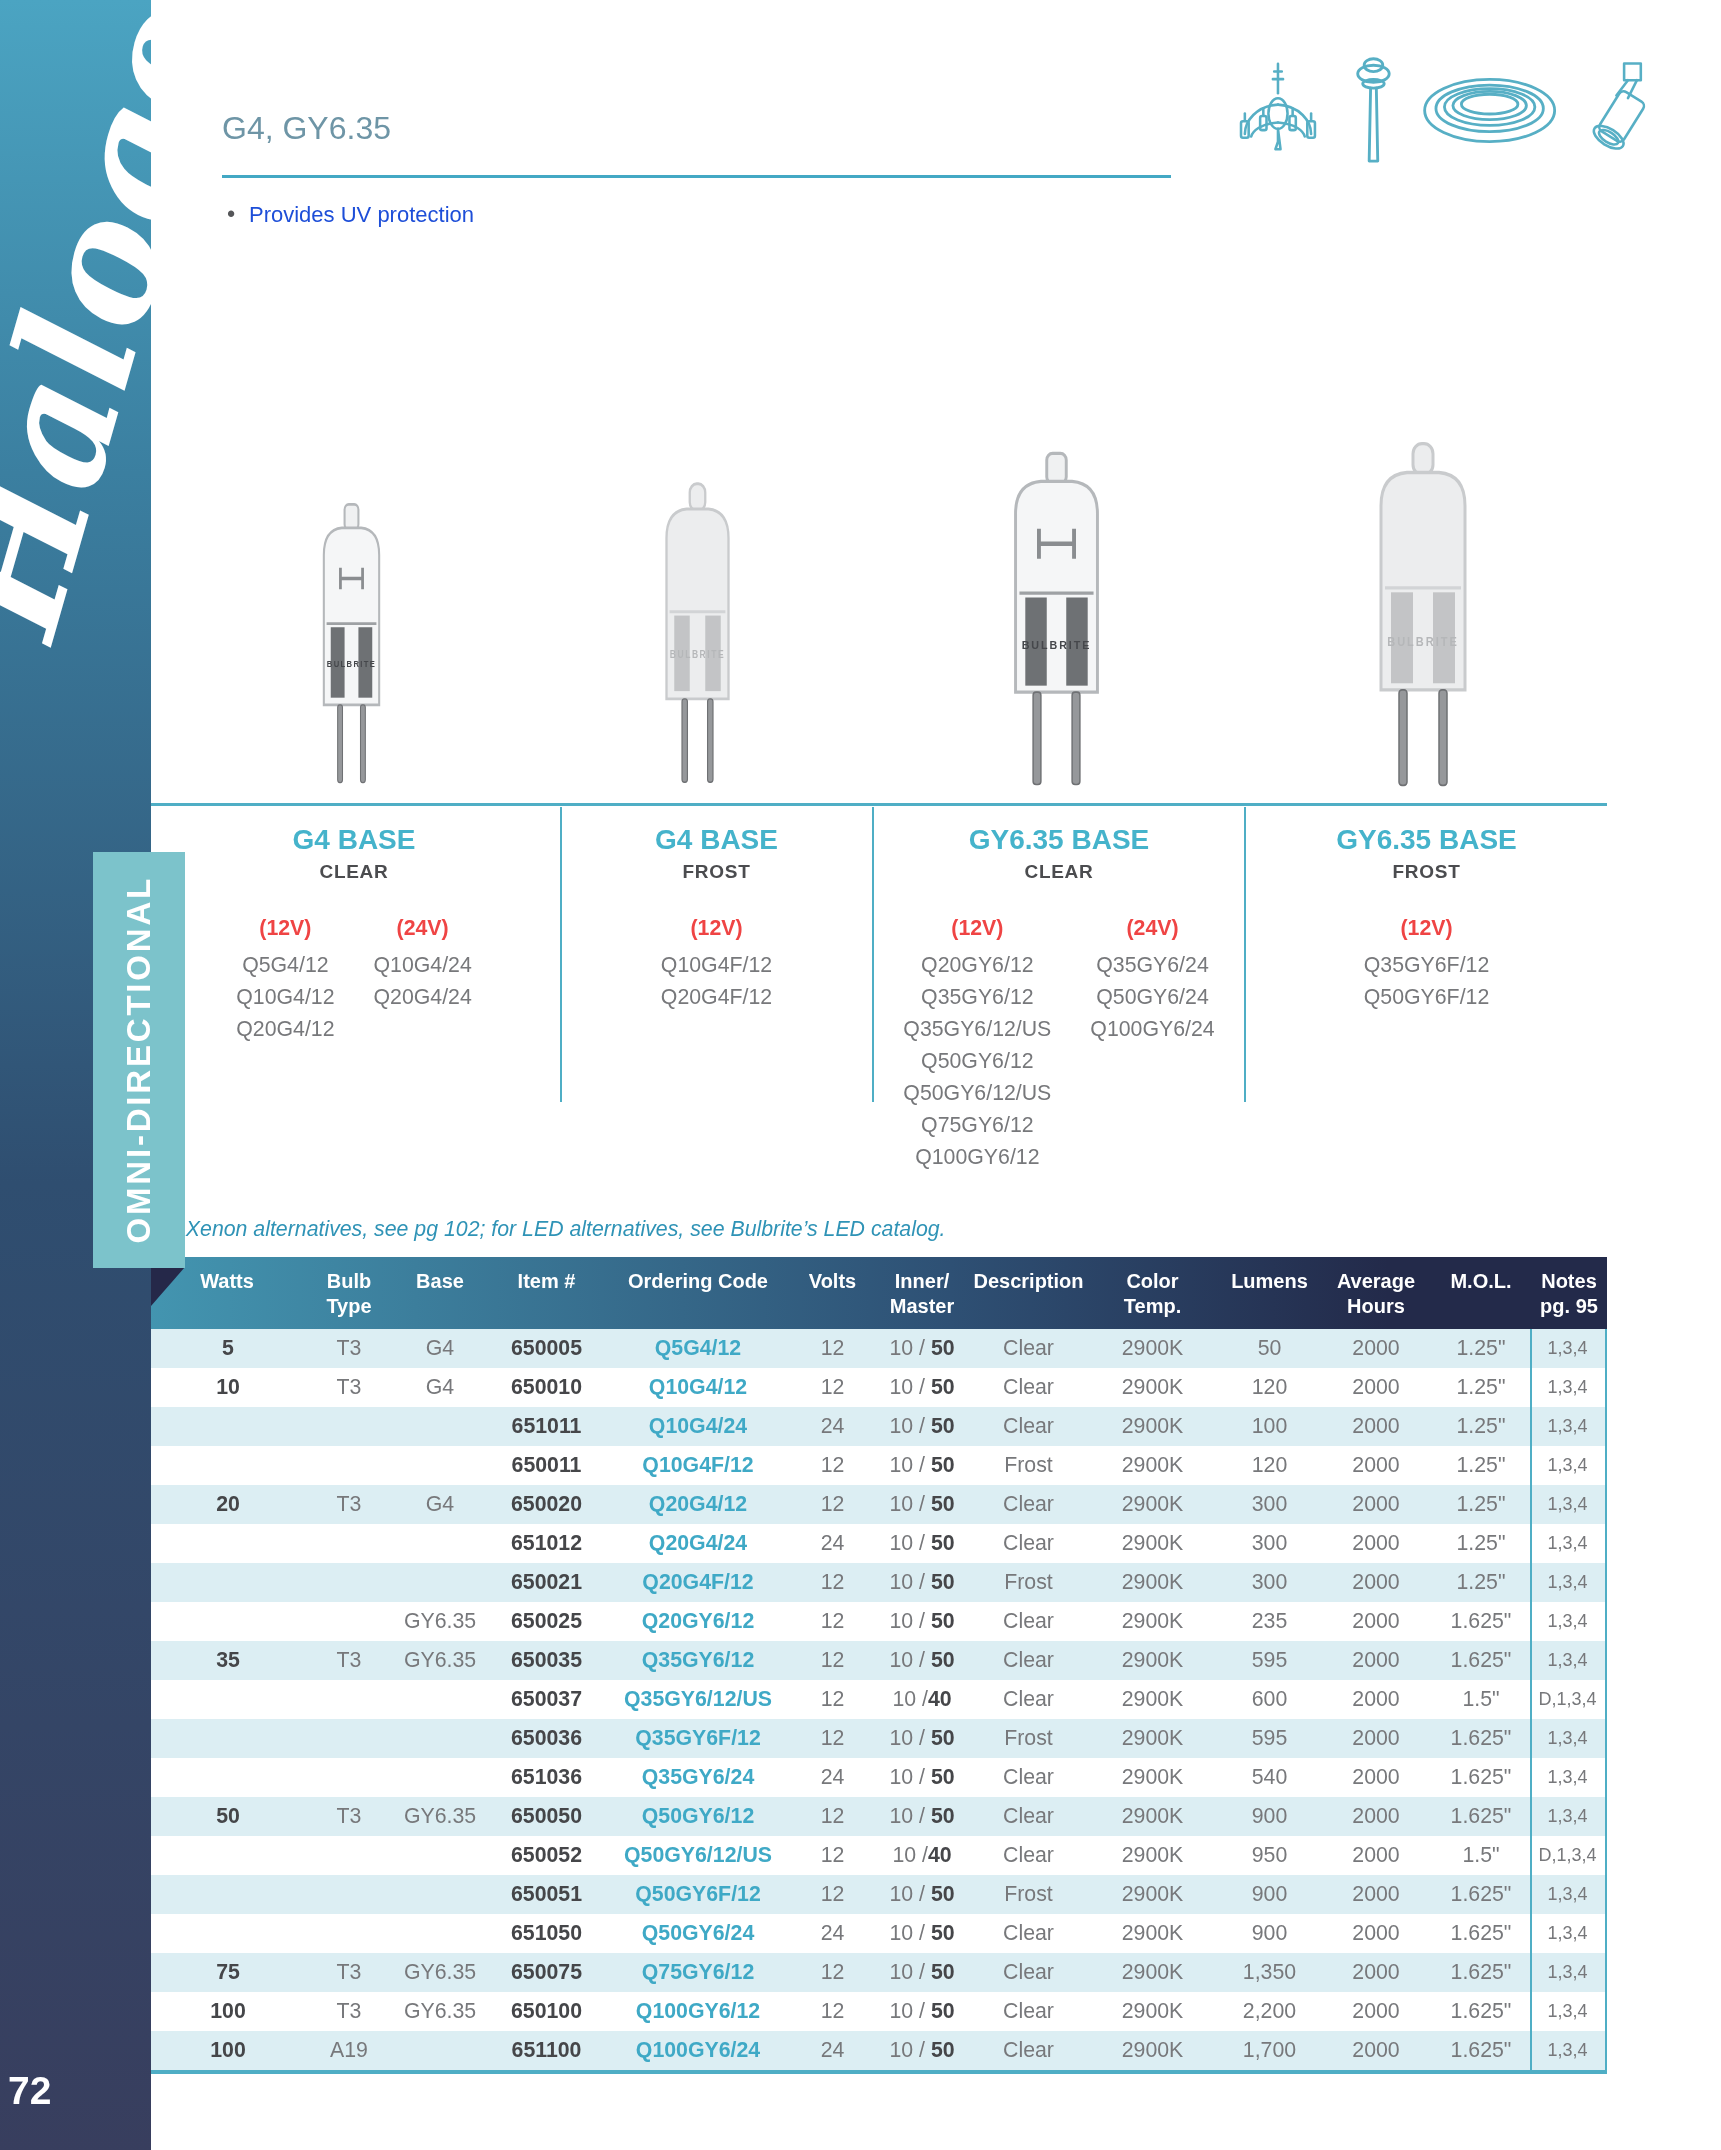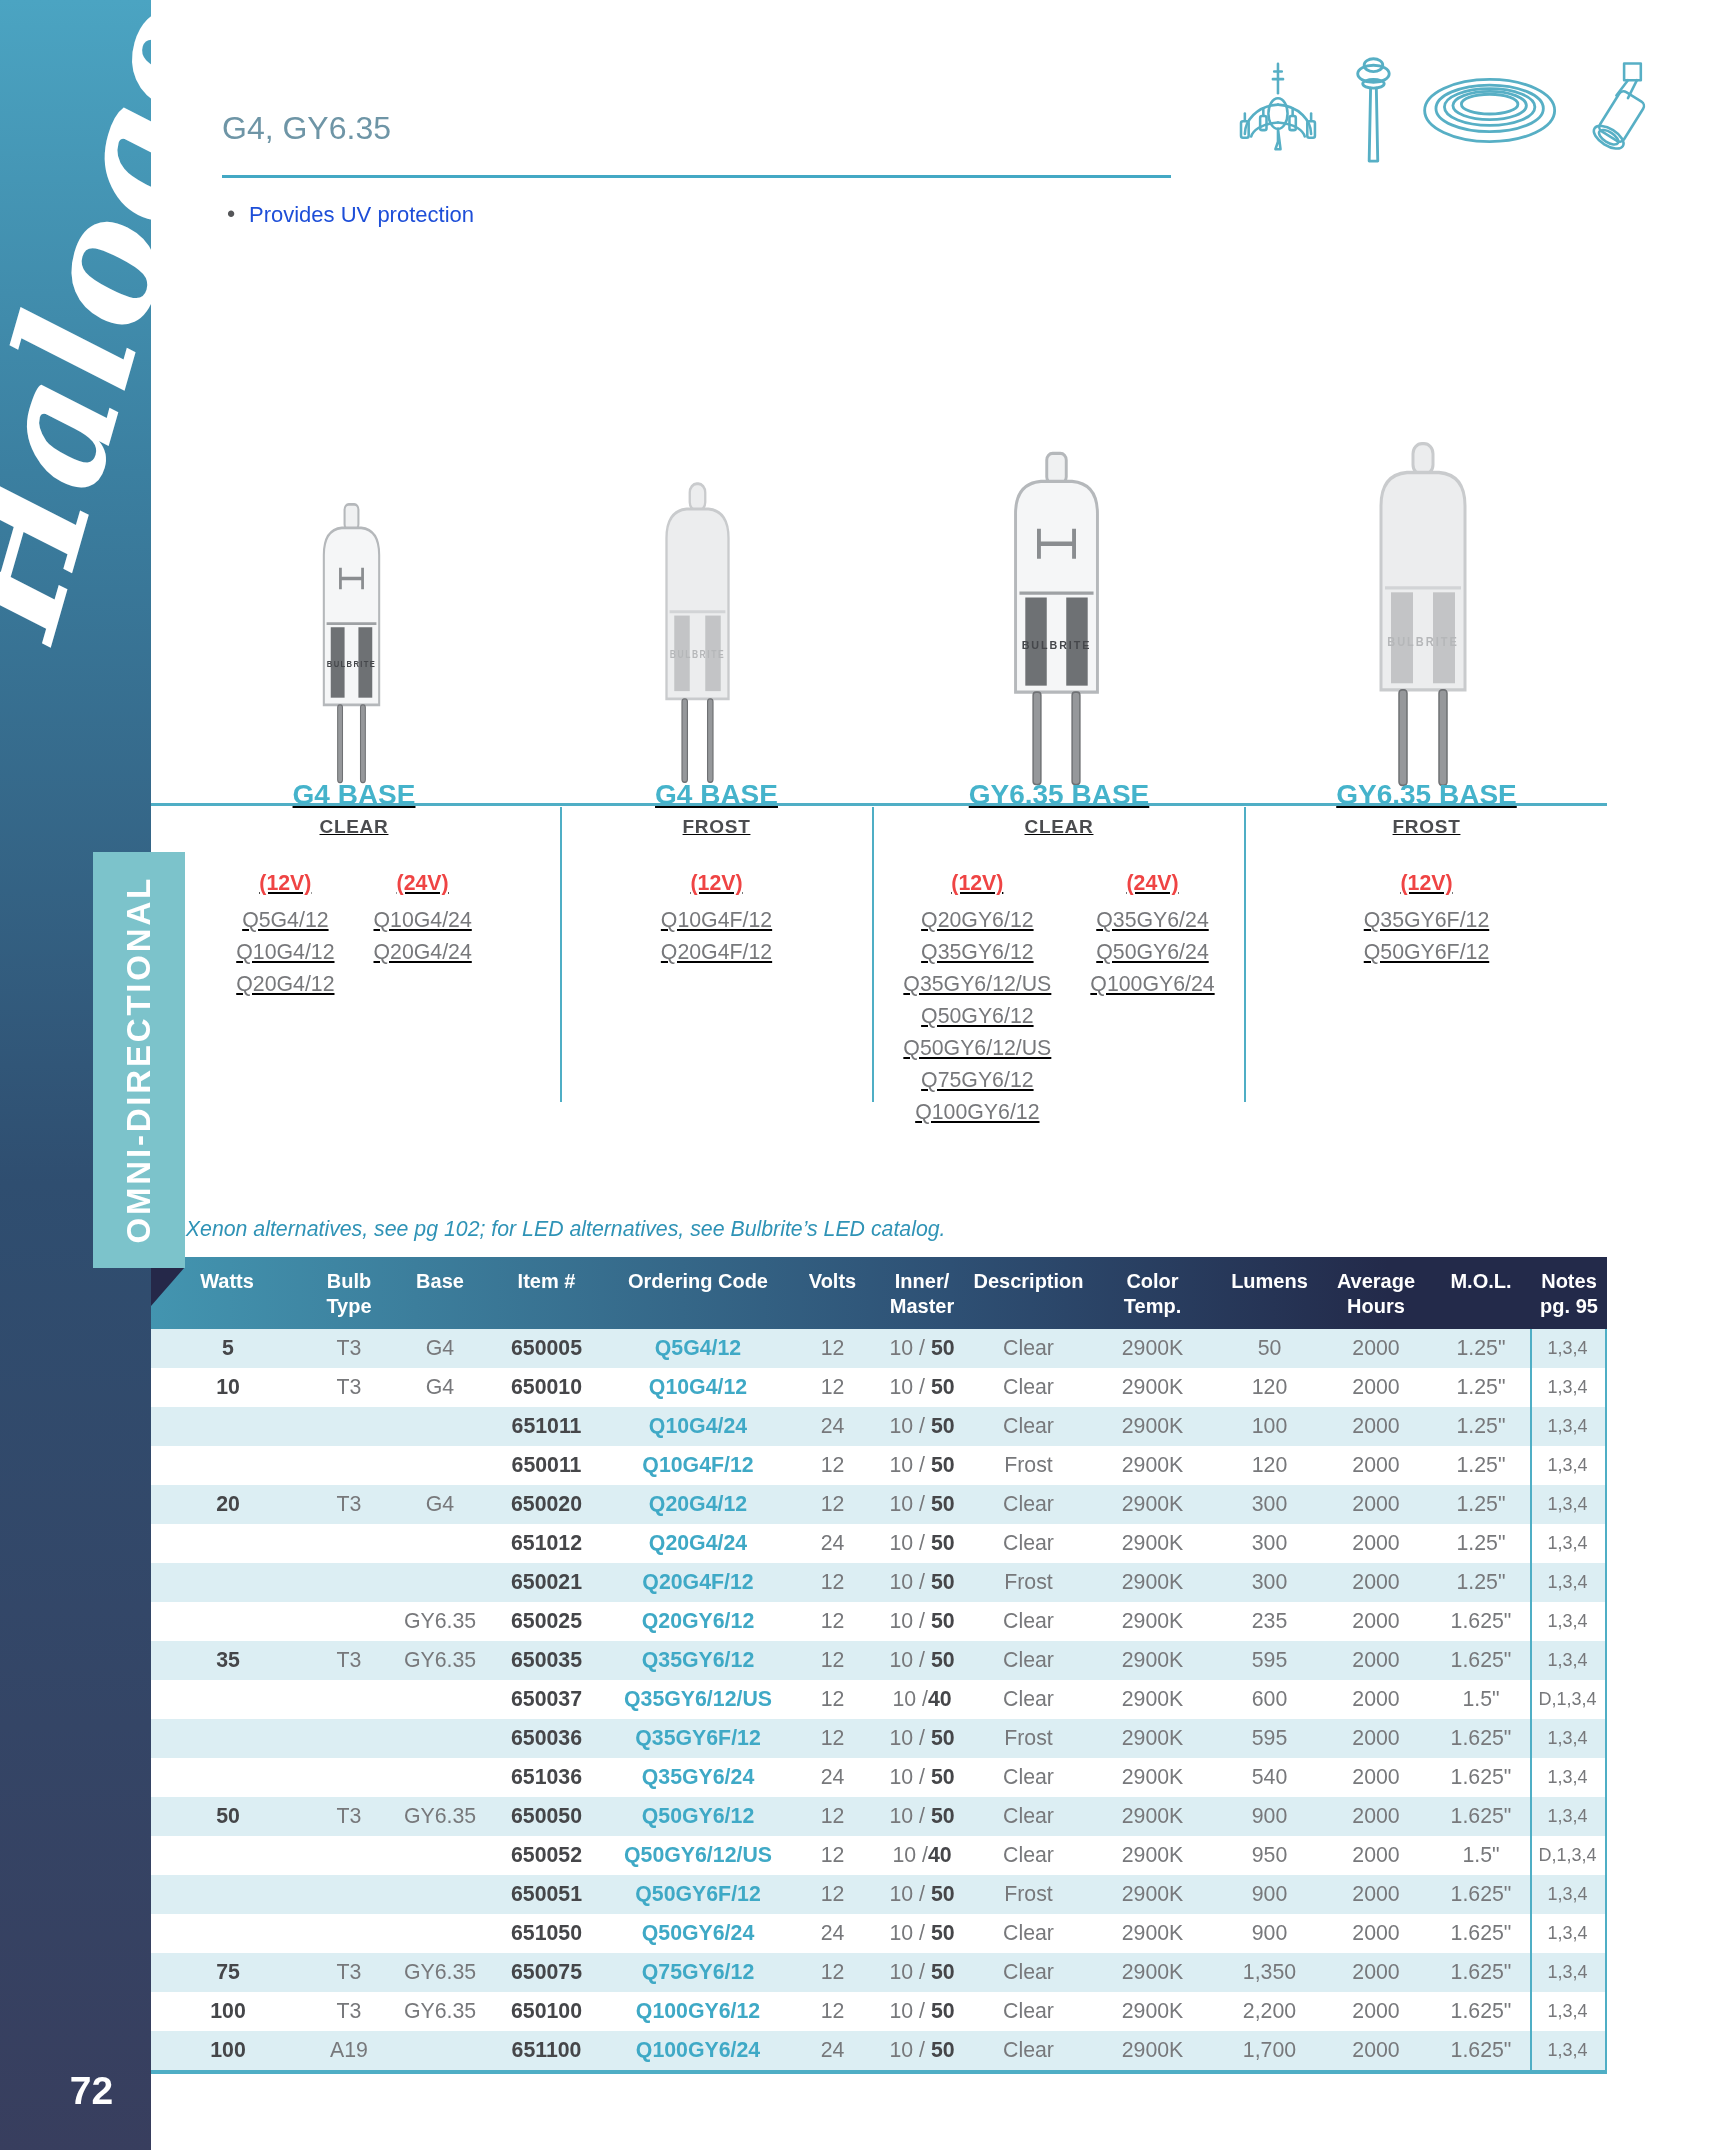--- a/index.html
+++ b/index.html
@@ -7,21 +7,21 @@
   .page { position:relative; width:1721px; height:2151px; background:#ffffff; overflow:hidden; margin:0 auto; }
 
   
   .left-strip { position:absolute; left:0; top:0; width:151px; height:2151px;
     background:linear-gradient(180deg,#4BA4C2 0%, #3B7FA0 22%, #2F4E70 55%, #383E5E 100%);
     overflow:hidden; z-index:1; }
   .brand-script { position:absolute; left:-227px; top:227px; width:620px; height:207px;
     line-height:207px; text-align:center; font-family:"DejaVu Serif", serif;
     font-style:italic; font-weight:bold; font-size:162px; color:#ffffff;
     transform:rotate(-74deg); }
-  .page-num { position:absolute; left:16px; bottom:38px; width:151px; text-align:center;
+  .page-num { position:absolute; left:8px; bottom:38px; width:151px; text-align:left;
     font-size:39px; font-weight:bold; color:#ffffff; }
 
   .ribbon { position:absolute; left:93px; top:852px; width:92px; height:416px;
     background:#7CC3CB; z-index:3; display:flex; align-items:center; justify-content:center; }
   .ribbon-label { writing-mode:vertical-rl; transform:rotate(180deg); font-size:33px;
     font-weight:bold; color:#ffffff; letter-spacing:2.8px; white-space:nowrap; }
   .ribbon-fold { position:absolute; left:151px; top:1267px; width:0; height:0;
     border-top:39px solid #252849; border-right:34px solid transparent; z-index:2; }
 
   
@@ -49,22 +49,22 @@
   .brandtext { fill:#45474B; font-size:11px; letter-spacing:2px; font-weight:bold; font-family:"Liberation Sans",sans-serif; }
   .pin { fill:#96989B; stroke:#6F7174; stroke-width:1.5; }
   svg.frost .glass { fill:#ECEDEE; stroke:#C9CBCD; }
   svg.frost .nipple { fill:#ECEDEE; stroke:#C9CBCD; }
   svg.frost .inner { opacity:0.32; }
 
   
   .base-hline { position:absolute; left:148px; top:803px; width:1459px; height:2.8px; background:#4FAEC5; }
   .vdiv { position:absolute; top:807px; width:2.1px; height:295px; background:#4FAEC5; }
   .vdiv1 { left:560px; } .vdiv2 { left:872px; } .vdiv3 { left:1244px; }
-  .base-cols { position:absolute; left:148px; top:769px; width:1459px; display:grid;
-    grid-template-columns:412px 313px 372px 363px;text-decoration:underline; }
+  .base-cols { position:absolute; left:148px; top:814px; width:1459px; display:grid;
+    grid-template-columns:412px 313px 372px 363px; }
   .base-col { text-align:center; }
   .base-col .bc-title { font-size:28px; font-weight:bold; color:#45B3CB; margin-top:9.6px; }
   .base-col .bc-finish { font-size:19px; font-weight:bold; color:#4B4C4F; letter-spacing:0.7px; margin-top:5.5px; }
   .bc-groups { display:flex; justify-content:center; gap:39px; margin-top:33px; }
   .bc-voltage { font-size:21.3px; font-weight:bold; color:#ef4444; margin-bottom:8.3px; }
   .bc-code { font-size:21.3px; color:#77787B; line-height:32px; }
 
   
   .note { position:absolute; left:148px; top:1217px; font-size:21.3px; font-style:italic;
     color:#2F93B6; }

